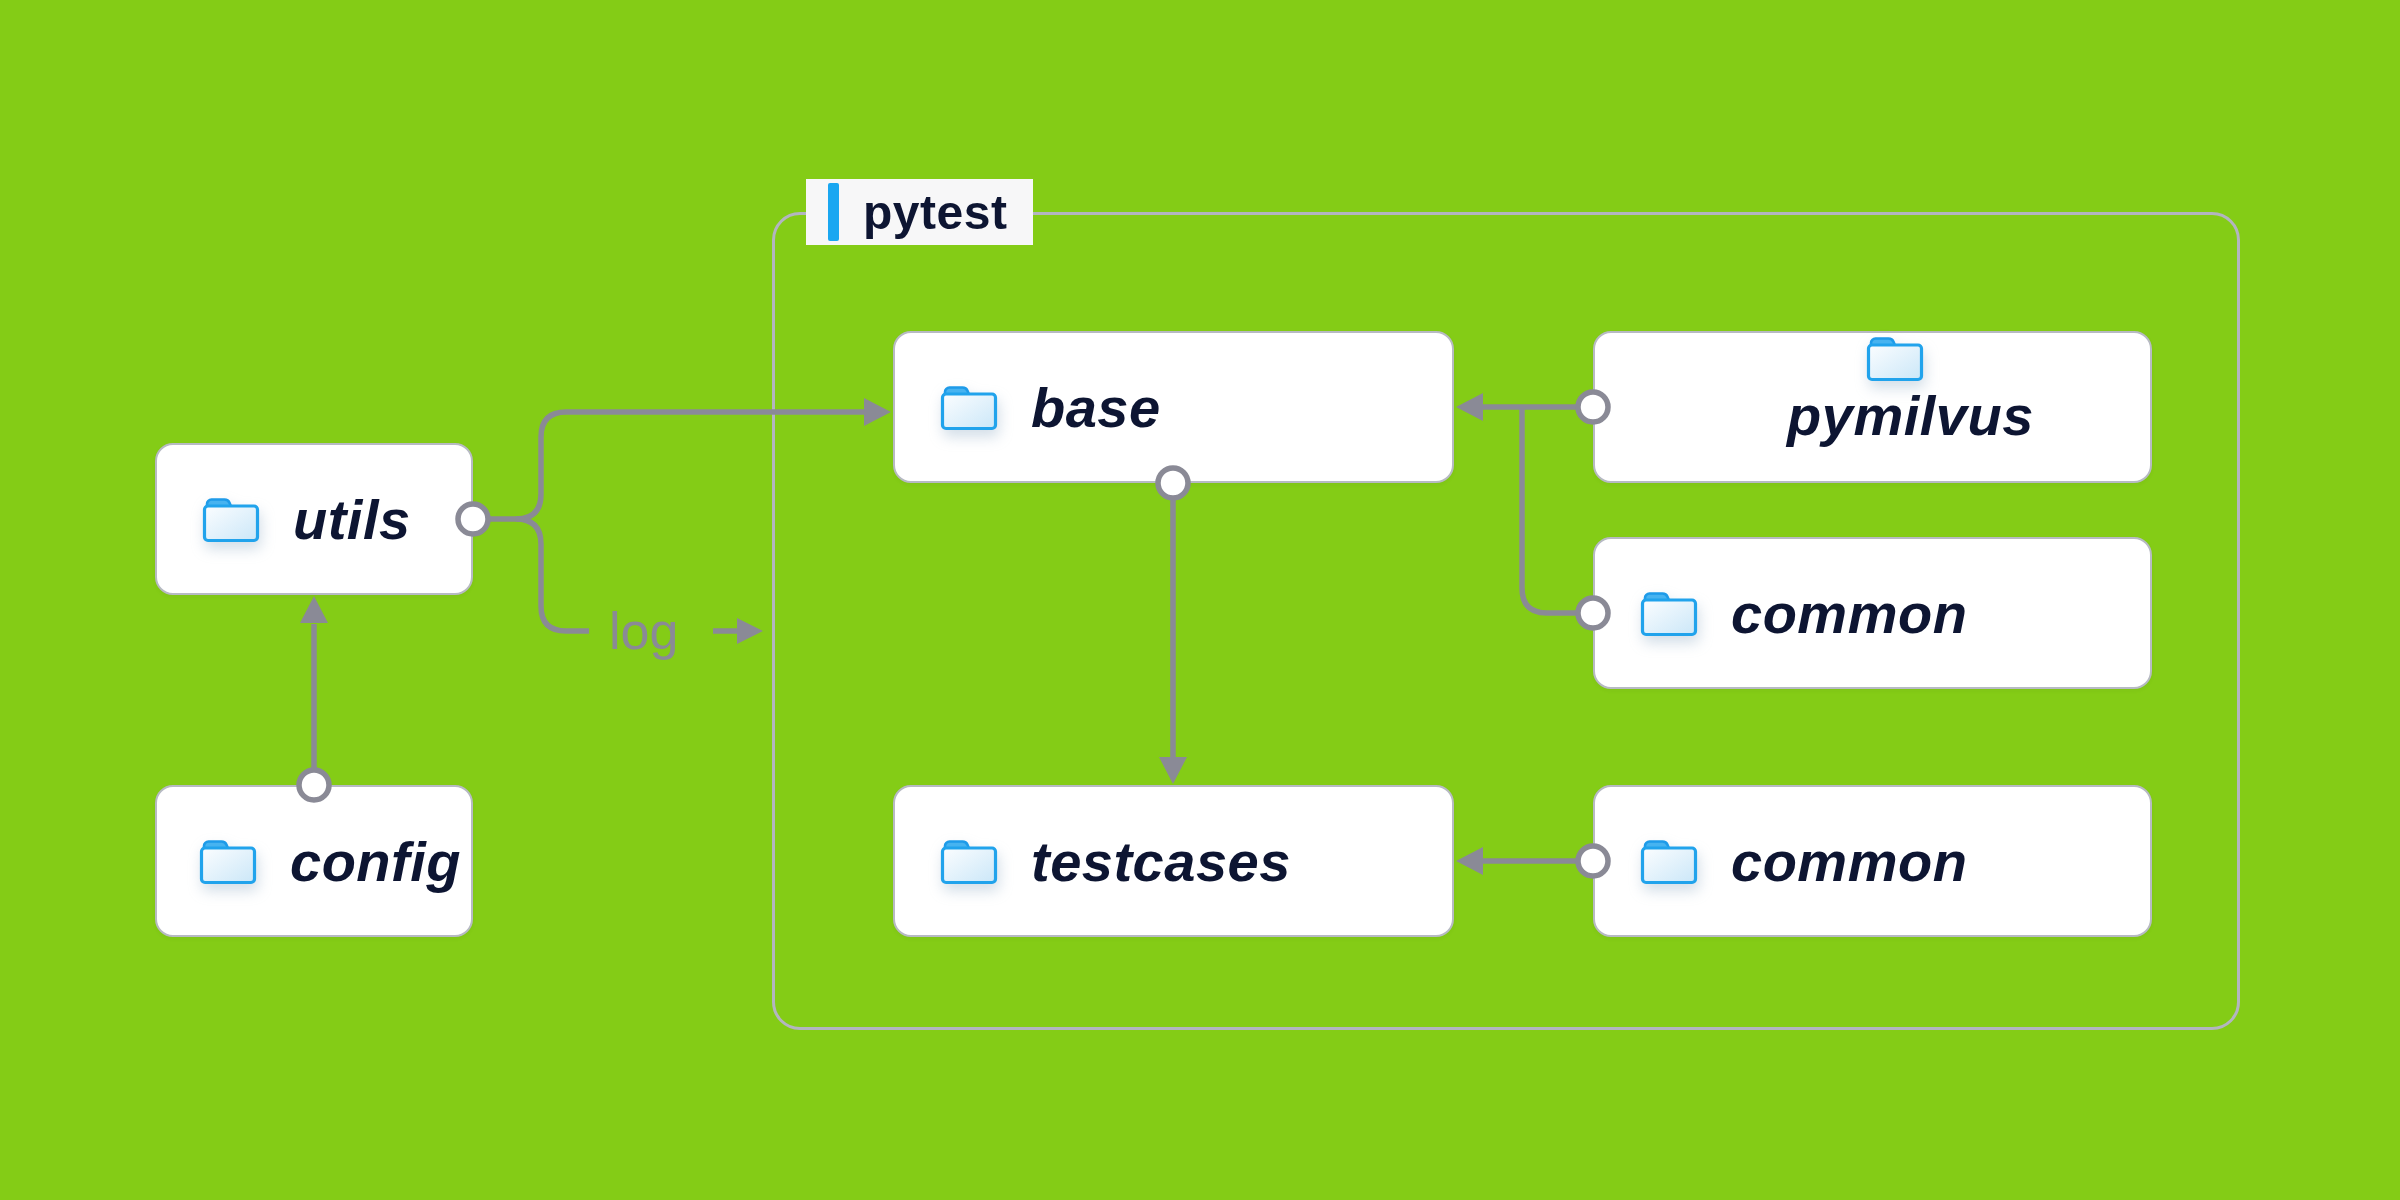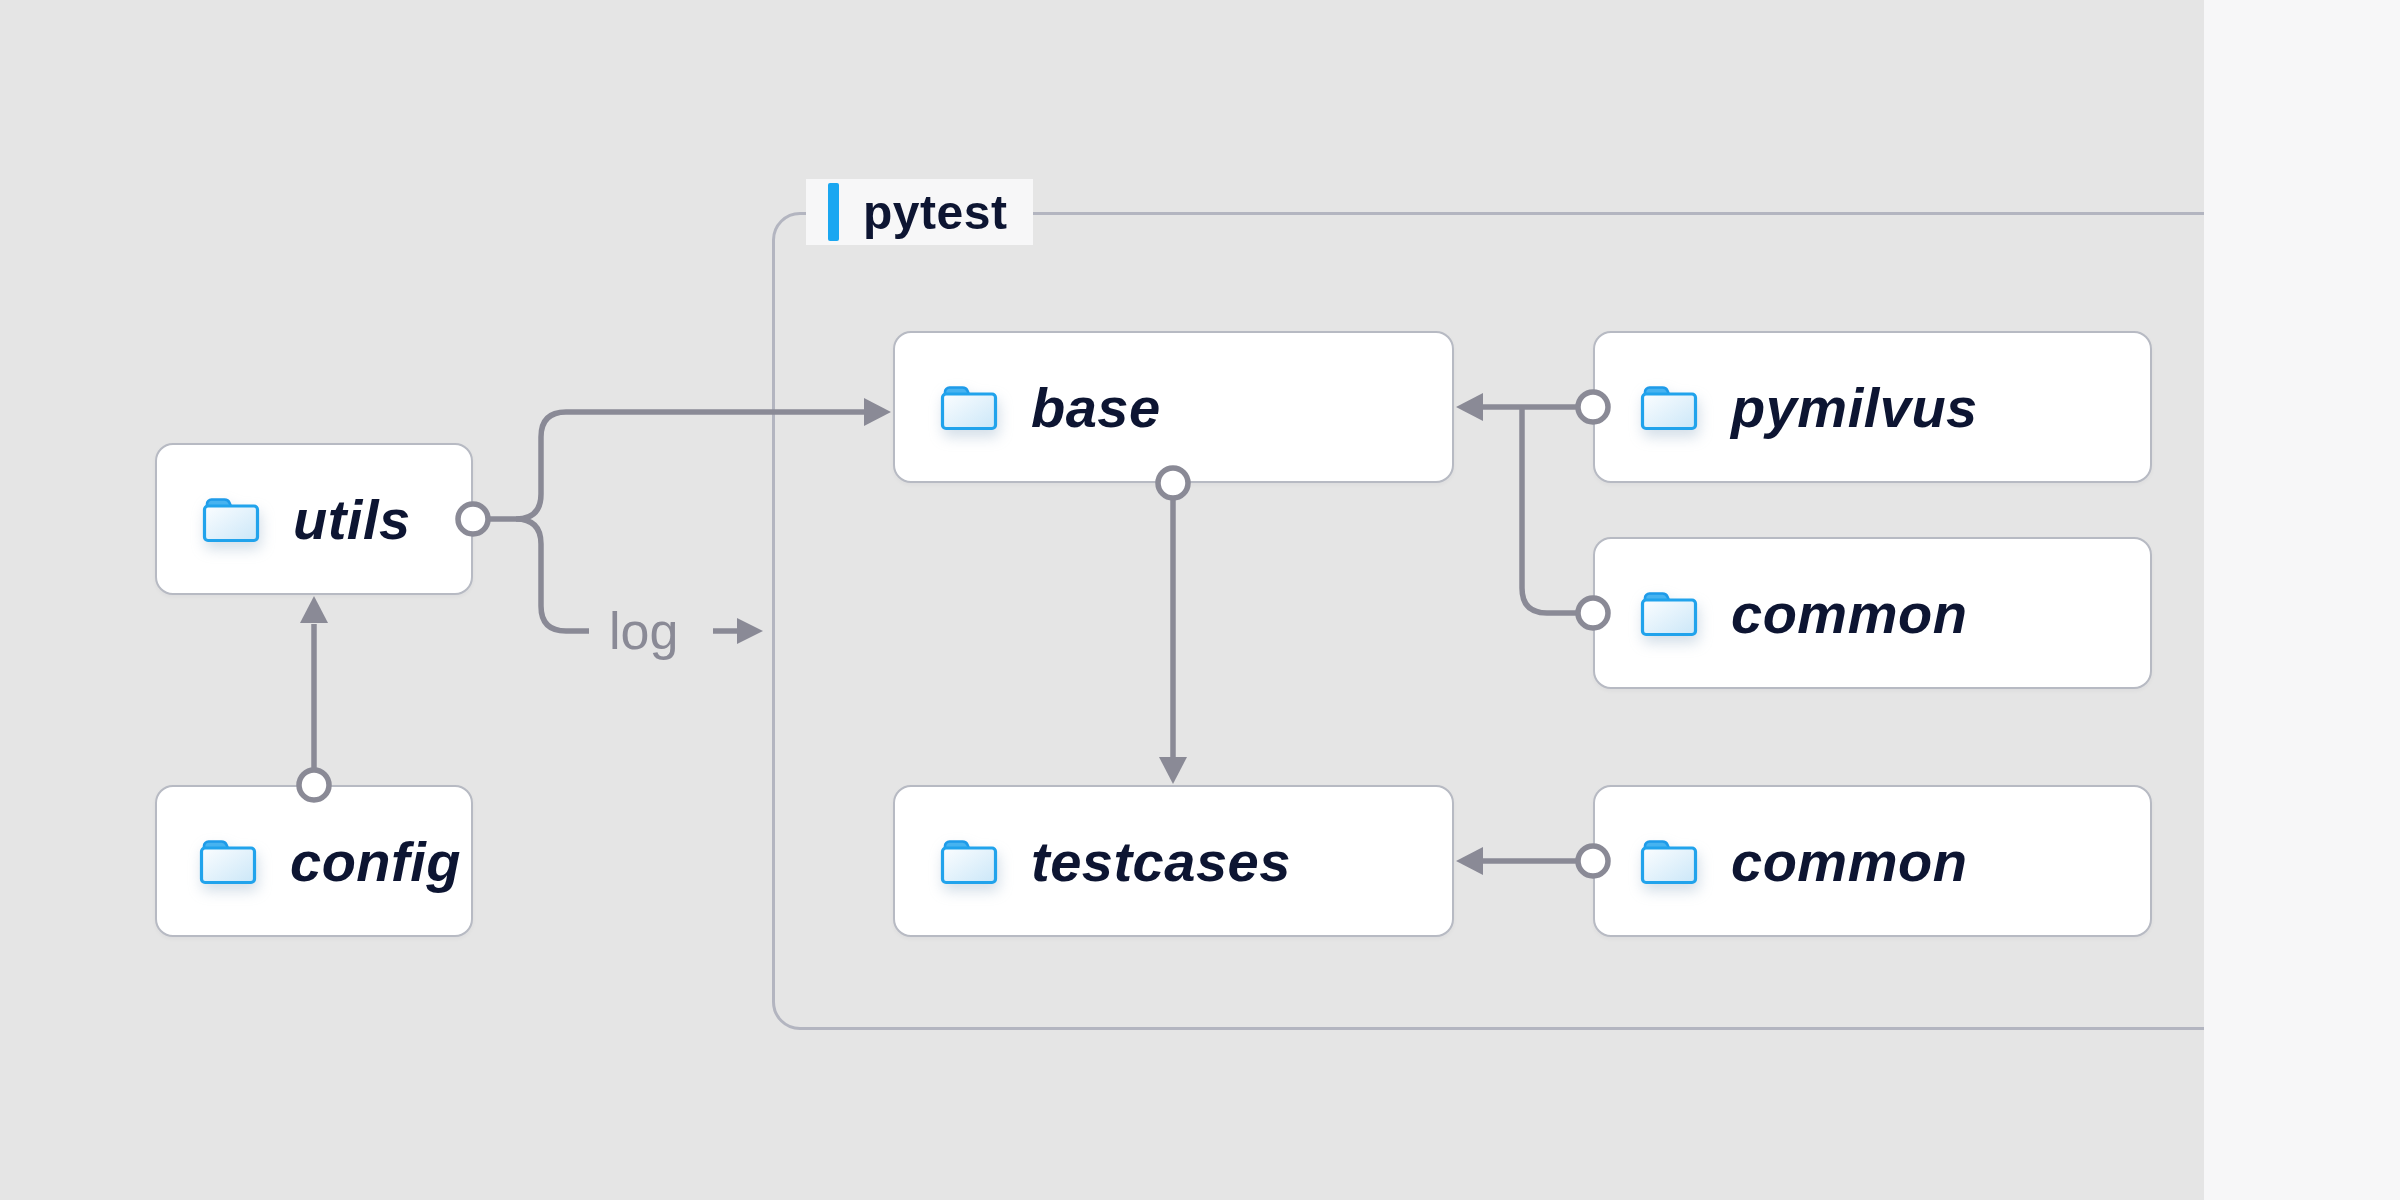--- a/index.html
+++ b/index.html
@@ -1,17 +1,17 @@
 <!DOCTYPE html>
 <html><head>
 <meta charset="utf-8">
 <style>
   html,body{margin:0;padding:0;background:#F7F7F8;}
   .canvas{
-    position:relative;width:2204px;height:1200px;background:#e5e5e5;
+    position:relative;width:2400px;height:1200px;background:#84cc16;
     font-family:"Liberation Sans","DejaVu Sans",sans-serif;overflow:hidden;
   }
   .group-box{
     position:absolute;left:772px;top:212px;width:1468px;height:818px;
     border:3px solid #B3B5C0;border-radius:28px;box-sizing:border-box;
   }
   .group-label{
     position:absolute;left:806px;top:212px;transform:translateY(-50%);
     display:flex;align-items:center;gap:24px;background:#F7F7F8;
     padding:4px 26px 4px 22px;
@@ -21,21 +21,21 @@
   .node{
     position:absolute;display:flex;align-items:center;box-sizing:border-box;
     background:#FFFFFF;border:2.5px solid #B7BAC3;border-radius:18px;
     padding-left:44px;box-shadow:0 2px 4px rgba(20,30,60,.04);
   }
   .node .label{font-size:56px;font-weight:700;color:#0D1532;margin-left:32px;letter-spacing:.5px;font-style:italic;}
   .folder{filter:drop-shadow(2px 7px 7px rgba(110,145,180,.30));}
   .n-utils{left:155px;top:443px;width:318px;height:152px;}
   .n-config{left:155px;top:785px;width:318px;height:152px;padding-left:41px;}
   .n-base{left:893px;top:331px;width:561px;height:152px;}
-  .n-pymilvus{left:1593px;top:331px;width:559px;height:152px;}
+  .n-pymilvus{left:1593px;top:331px;width:559px;height:152px;flex-direction:column;}
   .n-check{left:1593px;top:537px;width:559px;height:152px;}
   .n-testcases{left:893px;top:785px;width:561px;height:152px;}
   .n-common{left:1593px;top:785px;width:559px;height:152px;}
   .wires{position:absolute;left:0;top:0;pointer-events:none;}
   .wire{fill:none;stroke:#8A8A96;stroke-width:5.5;stroke-linejoin:round;}
   .dot{fill:#FFFFFF;stroke:#8A8A96;stroke-width:5.5;}
   .head{fill:#8A8A96;stroke:none;}
   .logtext{font-family:"Liberation Sans","DejaVu Sans",sans-serif;font-size:52px;font-weight:500;fill:#8A8A96;}
 </style>
 </head>

